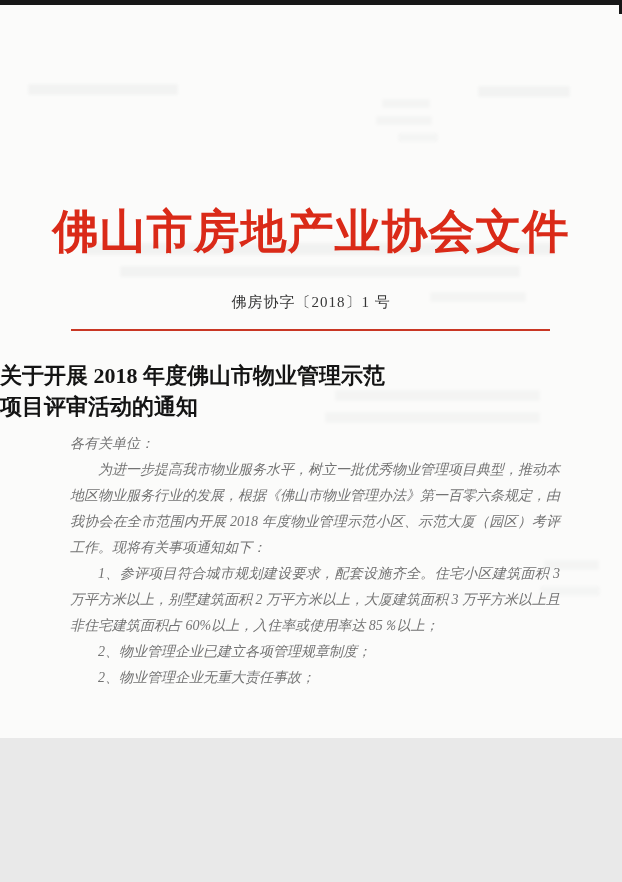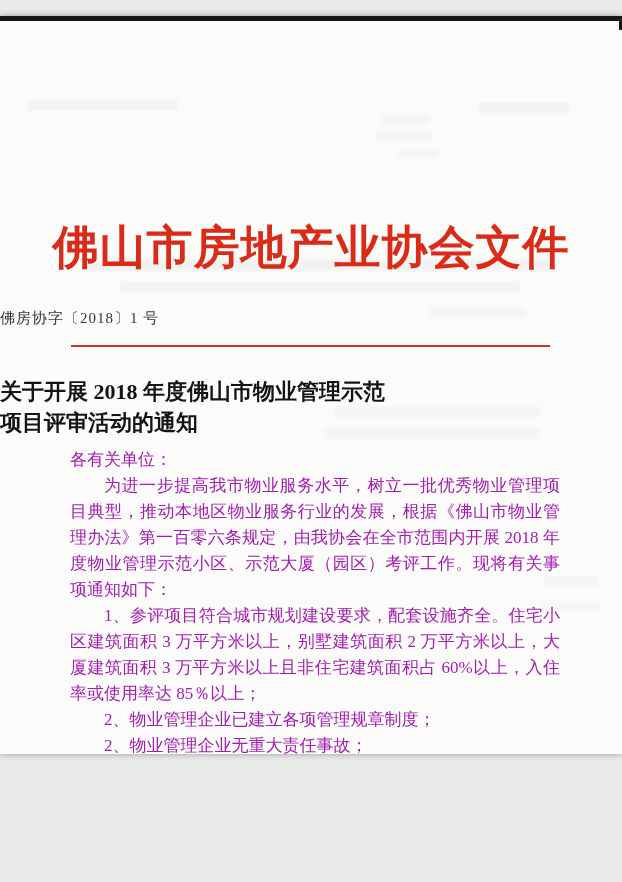--- a/index.html
+++ b/index.html
@@ -5,21 +5,21 @@
   html, body {
     margin: 0;
     padding: 0;
     background: #e9e9e9;
     font-family: "Liberation Serif", "DejaVu Serif", serif;
   }
   .page {
     position: relative;
     width: 622px;
     height: 738px;
-    margin: 16px auto;
+    margin: 0 auto;
     background: #fbfbfa;
     overflow: hidden;
     box-shadow: 0 0 6px rgba(0,0,0,.35);
   }
   
   .scan-band-top {
     position: absolute;
     top: 0; left: 0;
     width: 100%;
     height: 5px;
@@ -45,20 +45,21 @@
     letter-spacing: 1px;
     color: #da2a18;
     white-space: nowrap;
   }
   
   .doc-number {
     position: absolute;
     top: 293px;
     left: 0;
     width: 100%;
+    text-align: center;
     font-size: 15px;
     letter-spacing: 1px;
     color: #363636;
   }
   
   .red-rule {
     position: absolute;
     top: 329px;
     left: 71px;
     width: 479px;
@@ -76,24 +77,25 @@
     line-height: 31px;
     font-weight: bold;
     color: #141414;
   }
   
   .body-block {
     position: absolute;
     top: 431px;
     left: 70px;
     width: 490px;
-    font-size: 17px;
+    font-size: 14px;
     line-height: 26px;
-    color: #a21caf;
+    color: #737373;
     text-align: justify;
+    font-style: italic;
   }
   .body-block p {
     margin: 0;
     padding: 0;
   }
   .indent { text-indent: 2em; }
   .bold   { font-weight: bold; }
   
   .page-number {
     position: absolute;

